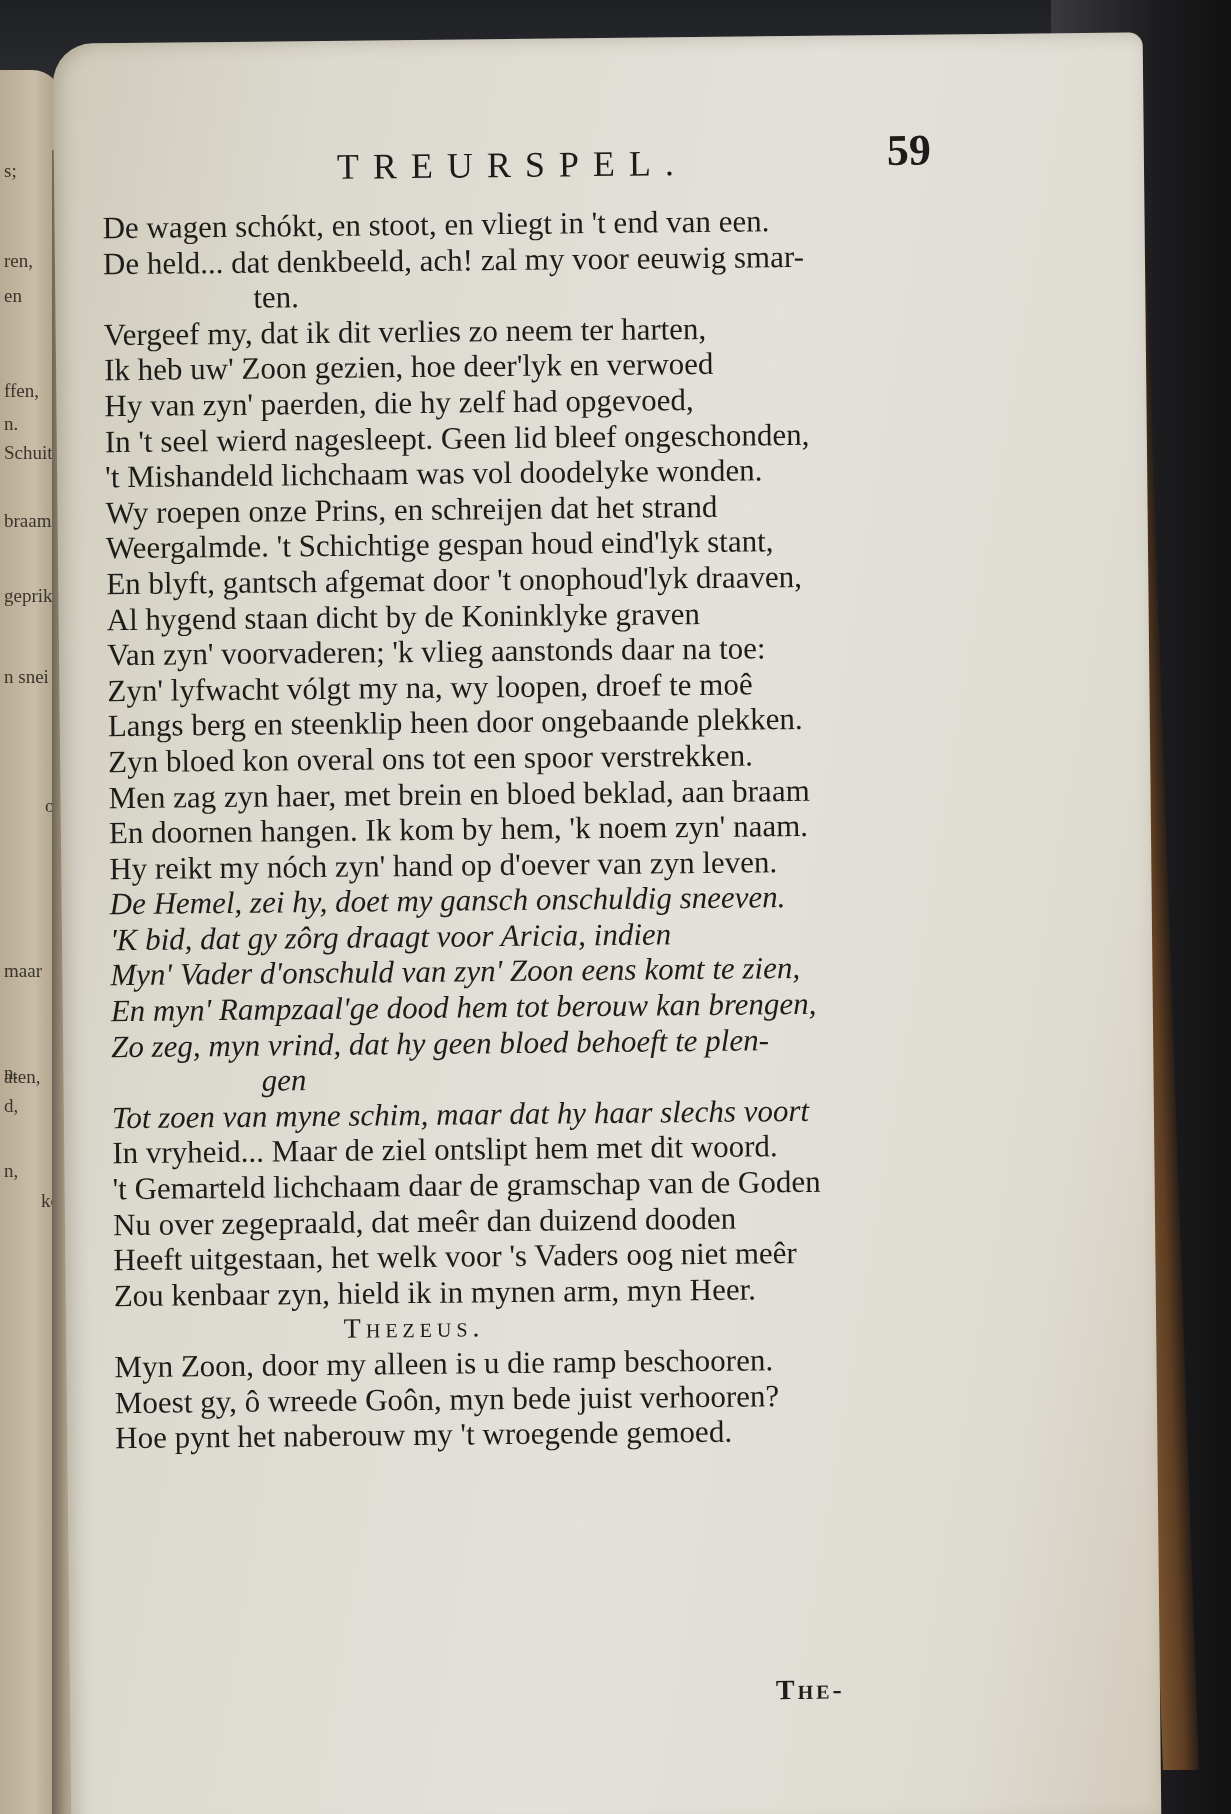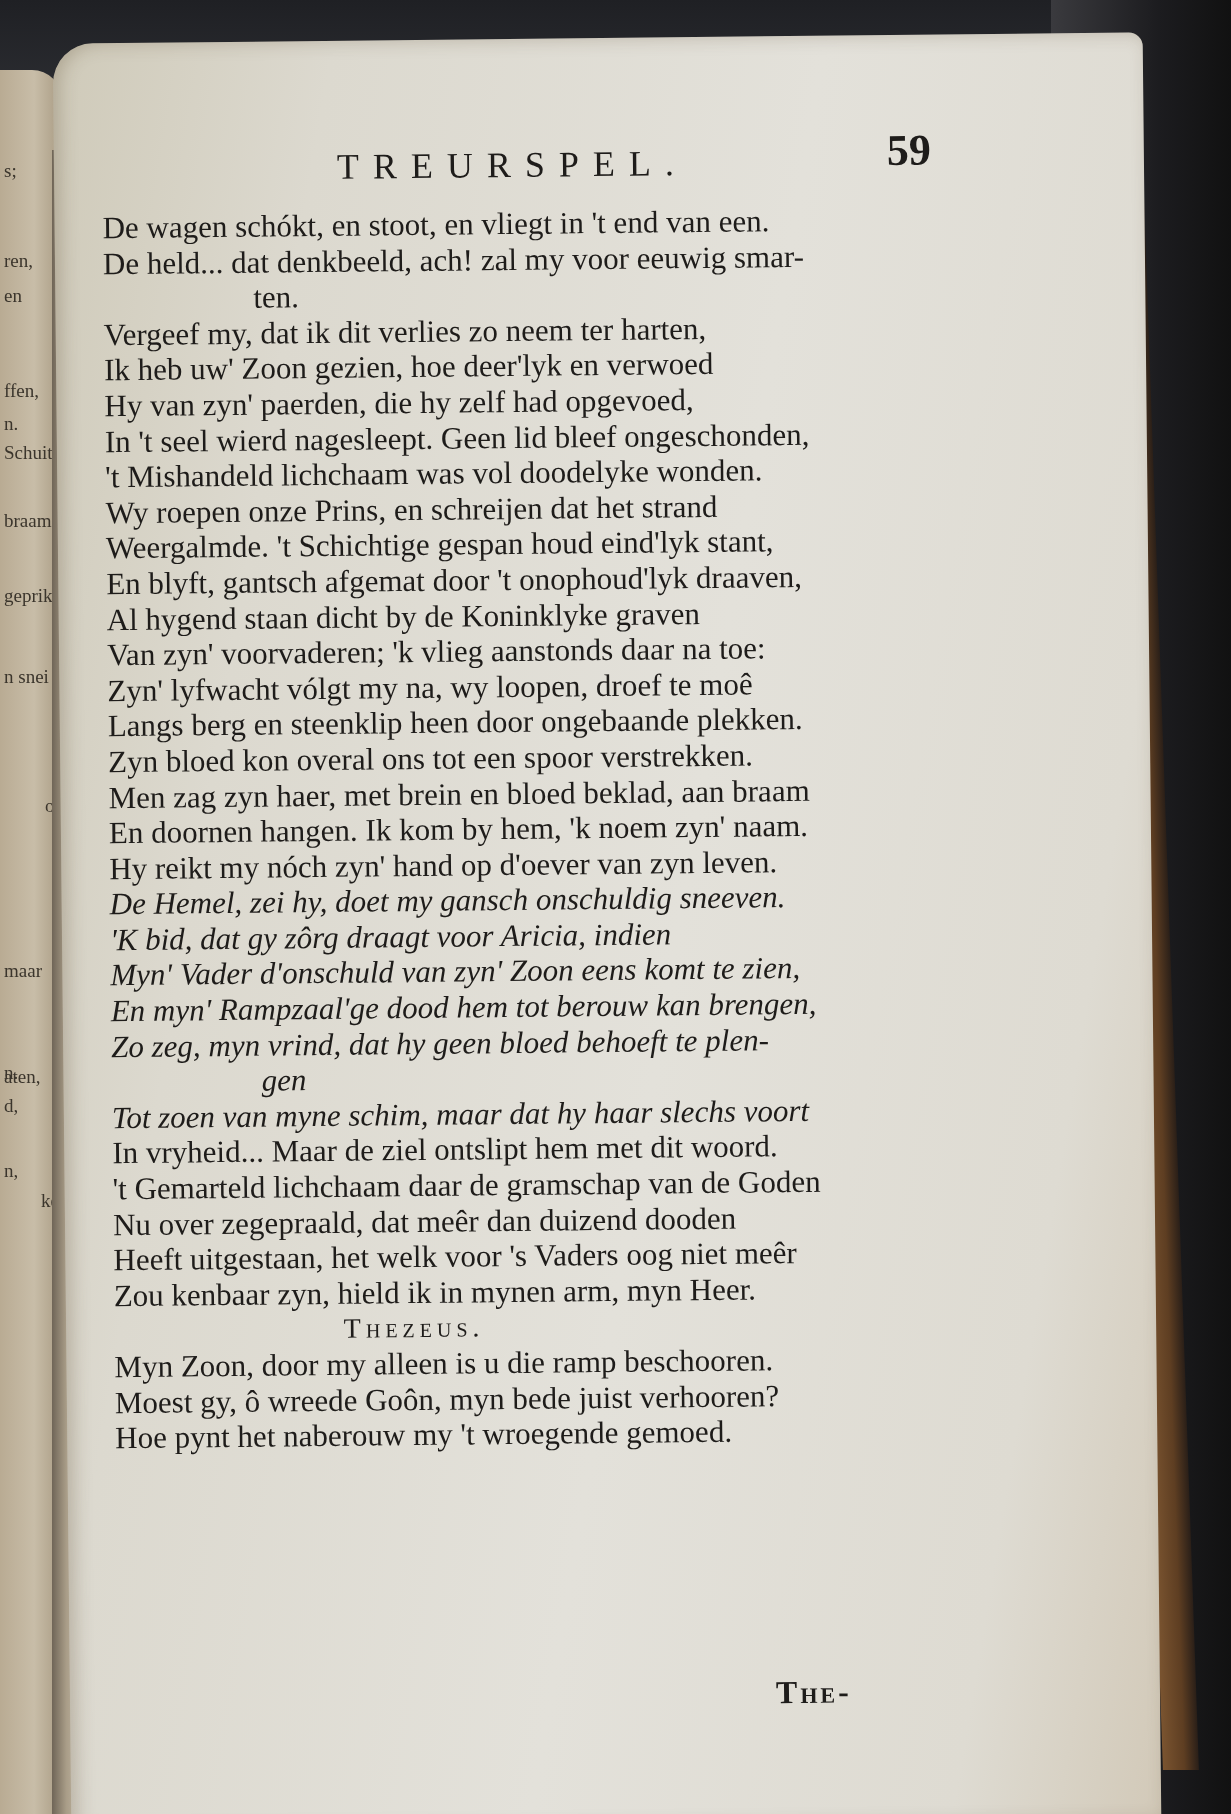--- a/index.html
+++ b/index.html
@@ -64,21 +64,21 @@
     }
     .line.italic { font-style:italic; }
     .line.turnover { padding-left:150px; }
     .line.turnover-it { padding-left:150px; font-style:italic; }
     .speaker {
       font-size:28px; letter-spacing:5px; text-align:center; width:600px;
       line-height:35.6px; height:35.6px; font-variant:small-caps;
     }
     .catchword {
       position:absolute; left:658px; top:1543px;
-      font-size:32px; font-variant:small-caps; letter-spacing:3px; font-weight:bold;
+      font-size:28px; font-variant:small-caps; letter-spacing:3px; font-weight:bold;
     }
   </style>
 </head>
 <body>
 
 <div class="backdrop-top"></div>
 <div class="backdrop-right"></div>
 
 <div class="left-page" id="leftPage">
     <div class="frag" style="top: 90px;">s;</div>

